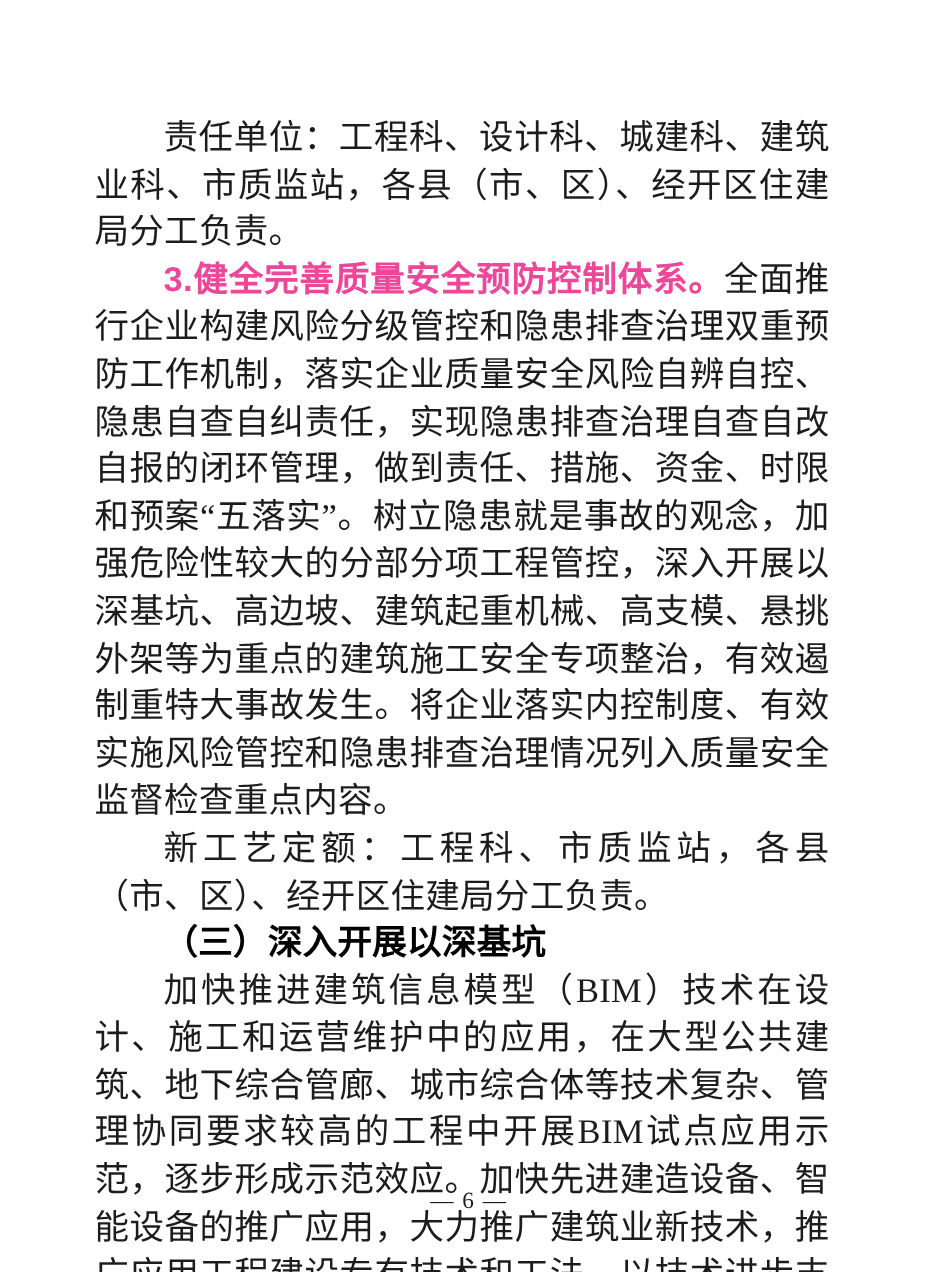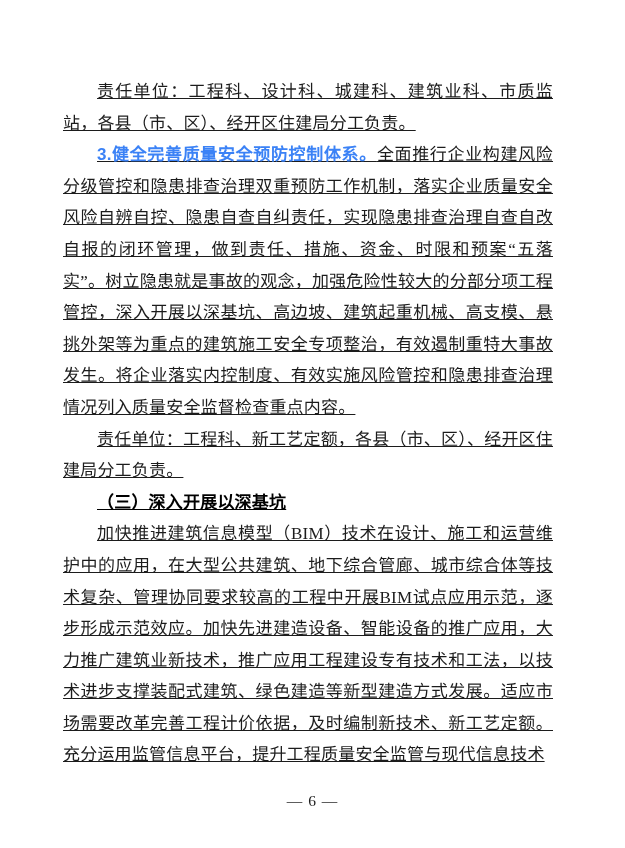--- a/index.html
+++ b/index.html
@@ -18,33 +18,32 @@
     color: #1c1c1c;
   }
   .doc-body {
     position: absolute;
     left: 63px;
     top: 76px;
     width: 490px;
   }
   .para {
     margin: 0;
-    font-size: 17px;
+    font-size: 23px;
     line-height: 31.6px;
     text-align: justify;
     text-justify: inter-character;
     text-indent: 2em;
     letter-spacing: 0.2px;
     word-break: break-all;
-    text-decoration: underline;
   }
   .bold-lead {
     font-family: "Liberation Sans", "DejaVu Sans", sans-serif;
     font-weight: 700;
-    color: #3b82f6;
+    color: #ec4899;
   }
   .section-heading {
     font-family: "Liberation Sans", "DejaVu Sans", sans-serif;
     font-weight: 700;
     color: #000000;
   }
   .page-footer {
     position: absolute;
     left: 0;
     top: 790px;
@@ -59,21 +58,21 @@
 </head>
 <body>
 
 <div class="page">
   <div class="doc-body">
 
     <p class="para">责任单位：工程科、设计科、城建科、建筑业科、市质监站，各县（市、区）、经开区住建局分工负责。</p>
 
     <p class="para"><span class="bold-lead">3.健全完善质量安全预防控制体系。</span><span>全面推行企业构建风险分级管控和隐患排查治理双重预防工作机制，落实企业质量安全风险自辨自控、隐患自查自纠责任，实现隐患排查治理自查自改自报的闭环管理，做到责任、措施、资金、时限和预案“五落实”。树立隐患就是事故的观念，加强危险性较大的分部分项工程管控，深入开展以深基坑、高边坡、建筑起重机械、高支模、悬挑外架等为重点的建筑施工安全专项整治，有效遏制重特大事故发生。将企业落实内控制度、有效实施风险管控和隐患排查治理情况列入质量安全监督检查重点内容。</span></p>
 
-    <p class="para">责任单位：工程科、新工艺定额，各县（市、区）、经开区住建局分工负责。</p>
+    <p class="para">新工艺定额：工程科、市质监站，各县（市、区）、经开区住建局分工负责。</p>
 
     <p class="para section-heading">（三）深入开展以深基坑</p>
 
     <p class="para">加快推进建筑信息模型（BIM）技术在设计、施工和运营维护中的应用，在大型公共建筑、地下综合管廊、城市综合体等技术复杂、管理协同要求较高的工程中开展BIM试点应用示范，逐步形成示范效应。加快先进建造设备、智能设备的推广应用，大力推广建筑业新技术，推广应用工程建设专有技术和工法，以技术进步支撑装配式建筑、绿色建造等新型建造方式发展。适应市场需要改革完善工程计价依据，及时编制新技术、新工艺定额。充分运用监管信息平台，提升工程质量安全监管与现代信息技术</p>
 
   </div>
 
   <div class="page-footer">— 6 —</div>
 </div>
 

